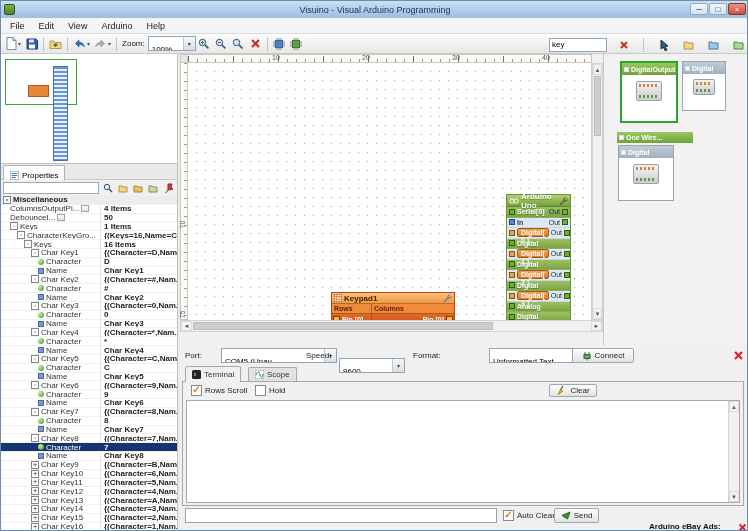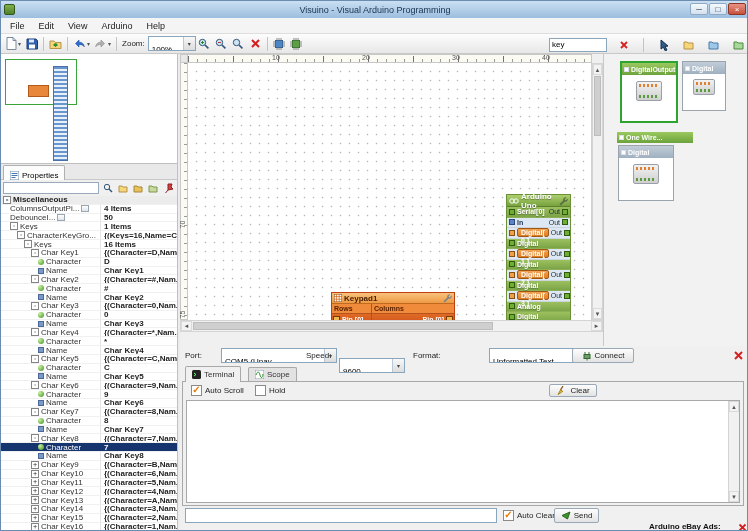--- a/index.html
+++ b/index.html
@@ -831,21 +831,21 @@
         <path d="M1 5c1.5-4 3-4 4 0s2.5 3 3-1" stroke="#2a8f2a" fill="none"></path>
       </svg>
     <span>Scope</span>
   </div>
 
   <div class="term-panel">
     <span class="cb-wrap" style="left:8px;top:3px;">
       <span class="cb">
           <span class="chk">✓</span>
         </span>
-      <span>Auto Scroll</span>
+      <span>Rows Scroll</span>
     </span>
     <span class="cb-wrap" style="left:72px;top:3px;">
       <span class="cb"></span>
       <span>Hold</span>
     </span>
     <span class="btn" style="position:absolute;left:366px;top:2px;width:48px;height:13px;">
       <svg width="11" height="11" viewBox="0 0 11 11">
           <path d="M7 1 4.5 5" stroke="#8a5a20" stroke-width="1.4"></path>
           <path d="M2 9.5 4.5 5l2.3 1.3z" fill="#e8c33a" stroke="#a8861e"></path>
         </svg>

